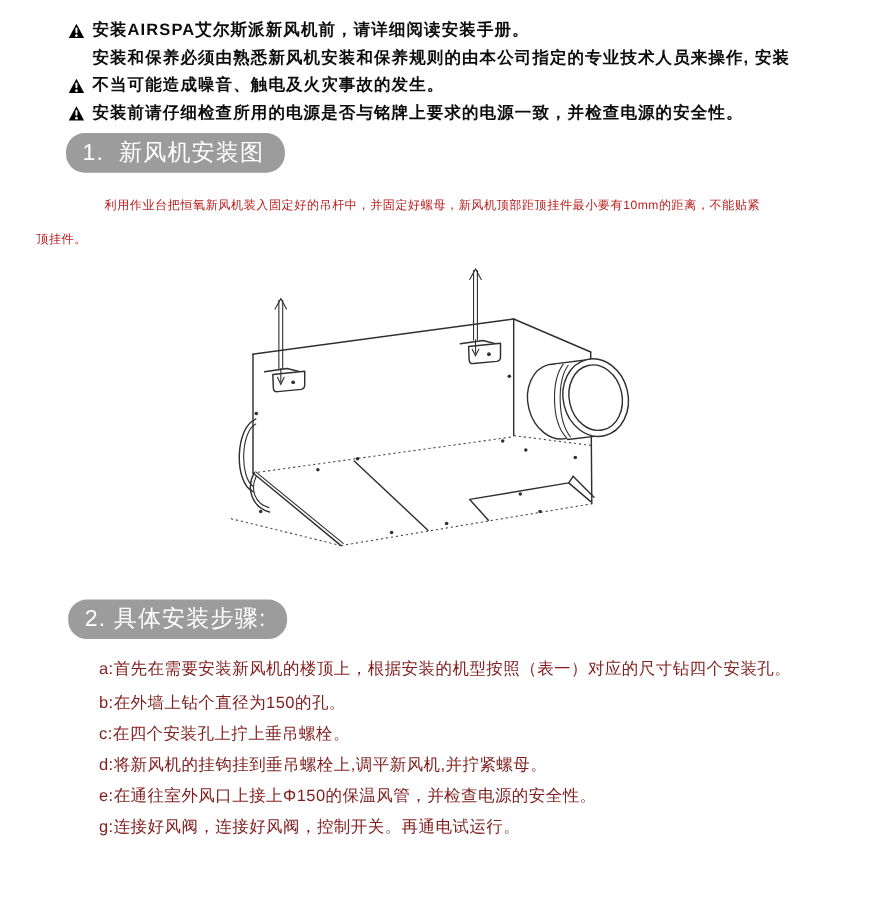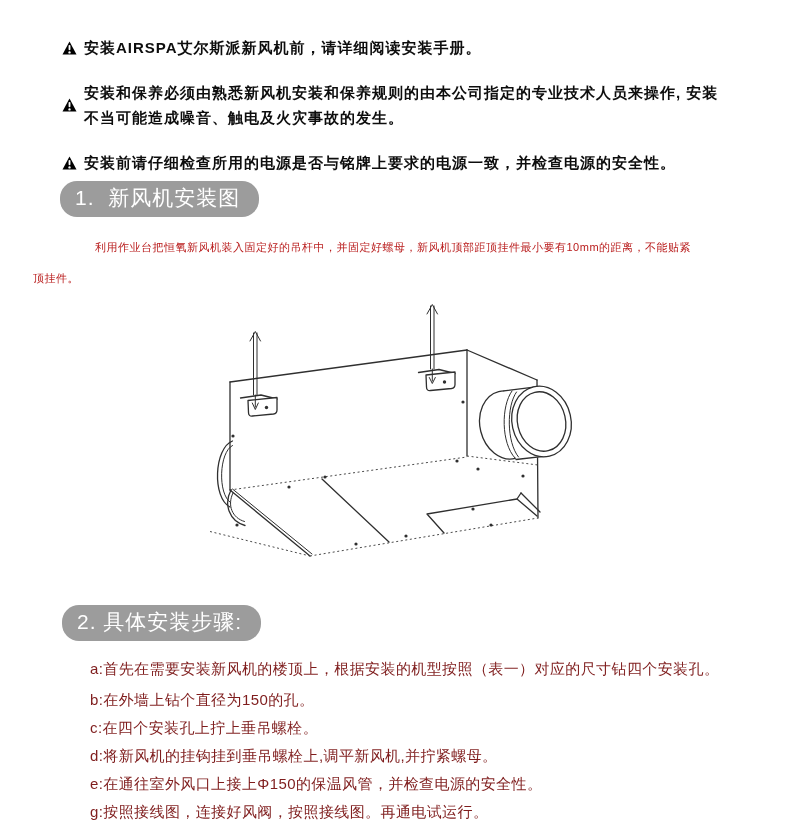--- a/index.html
+++ b/index.html
@@ -5,21 +5,21 @@
   html,body{margin:0;padding:0;}
   body{
     width:790px;height:828px;background:#ffffff;overflow:hidden;
     font-family:"Liberation Sans","DejaVu Sans",sans-serif;
     -webkit-font-smoothing:antialiased;
   }
   .page{position:relative;width:790px;height:828px;padding-top:15px;box-sizing:border-box;}
 
   
   .warnings{margin-left:62px;}
-  .warning{display:flex;align-items:center;gap:7px;margin-top:20px;}
+  .warning{display:flex;align-items:flex-end;gap:7px;}
   .warning .w-icon{flex:0 0 auto;margin-top:4px;}
   .warning .w-text{
     max-width:636px;font-size:15px;font-weight:bold;color:#0d0d0d;
     line-height:25px;letter-spacing:1px;
   }
 
   
   .hdr-row1{margin:6px 0 0 60px;}
   .hdr-row2{margin:5px 16px 0 62px;}
   .sec-hdr{
@@ -176,16 +176,16 @@
   <div class="hdr-row2">
     <span class="sec-hdr">2. 具体安装步骤:</span>
   </div>
 
   <div class="steps">
     <p class="step first">a:首先在需要安装新风机的楼顶上，根据安装的机型按照（表一）对应的尺寸钻四个安装孔。</p>
     <p class="step">b:在外墙上钻个直径为150的孔。</p>
     <p class="step">c:在四个安装孔上拧上垂吊螺栓。</p>
     <p class="step">d:将新风机的挂钩挂到垂吊螺栓上,调平新风机,并拧紧螺母。</p>
     <p class="step">e:在通往室外风口上接上Φ150的保温风管，并检查电源的安全性。</p>
-    <p class="step">g:按照接线图，连接好风阀，按照接线图。再通电试运行。</p>
+    <p class="step">g:连接好风阀，连接好风阀，控制开关。再通电试运行。</p>
   </div>
 
 </div>
 
 </body></html>

